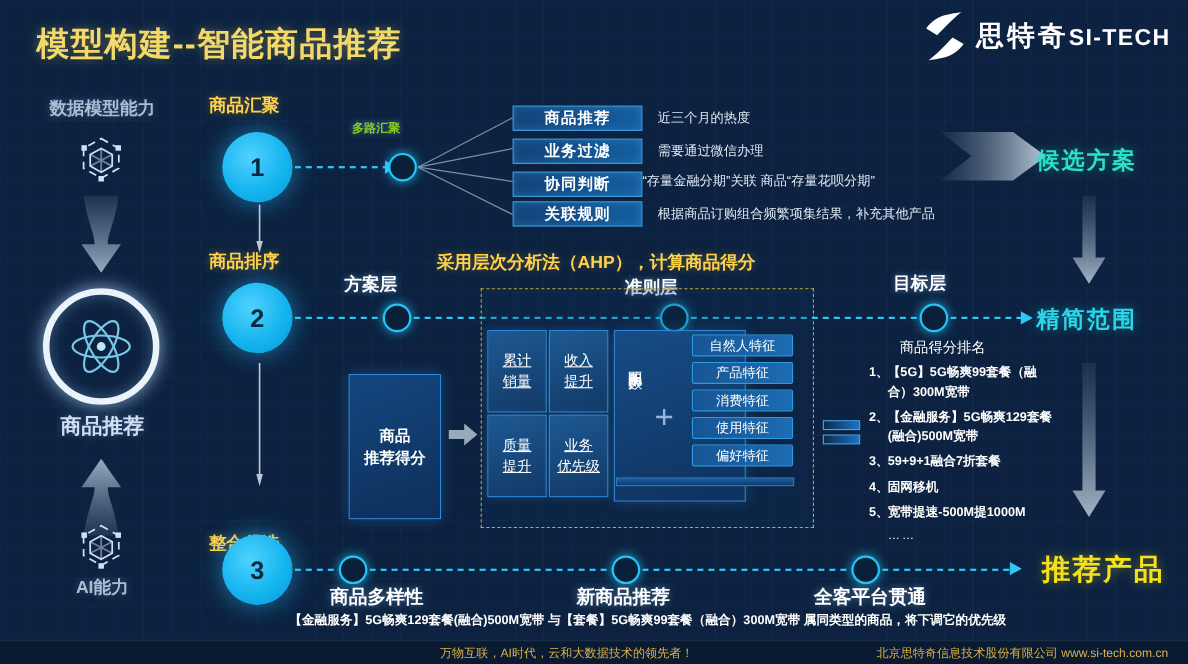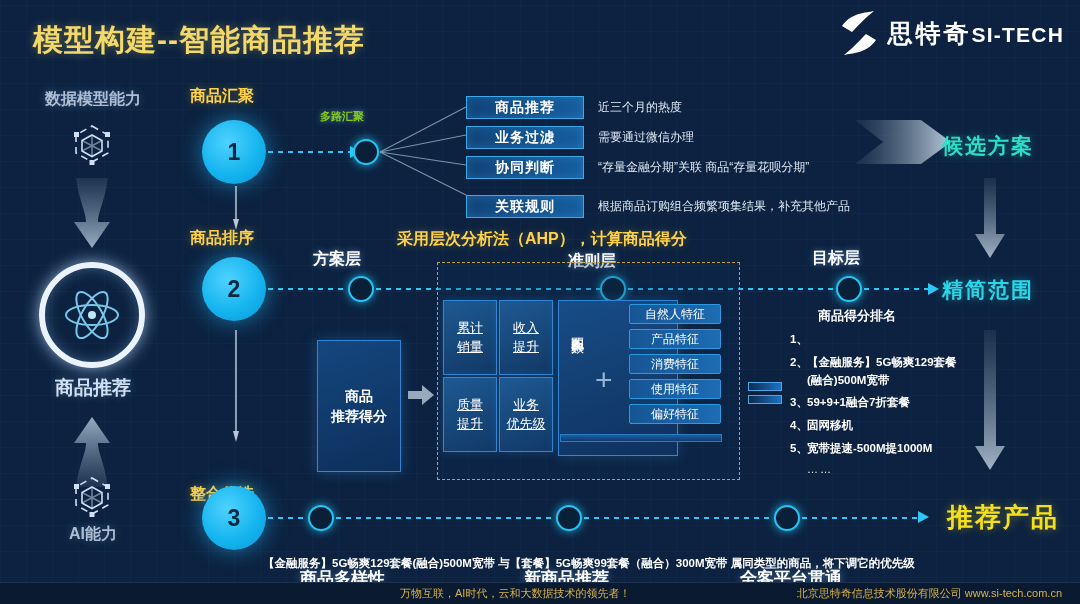--- a/index.html
+++ b/index.html
@@ -191,35 +191,34 @@
   .chev-big { width:96px; height:44px; }
   .out-label {
     font-size:21px; font-weight:bold; white-space:nowrap; letter-spacing:2px;
   }
   .out-label.cyan { color:#2ae0c8; text-shadow:0 0 10px rgba(42,224,200,.4); }
   .out-label.cyan2 { color:#2ad6e8; text-shadow:0 0 10px rgba(42,214,232,.4); }
   .out-label.yellow { font-size:26px; color:#f5e11a; text-shadow:0 0 10px rgba(245,225,26,.4); }
   .rail-arrow { width:30px; height:80px; }
 
   .rank-title {
-    font-size:13px; font-weight:bold; color:#ffffff; white-space:nowrap;
+    font-size:13px; font-weight:normal; color:#ffffff; white-space:nowrap;
   }
   .rank-list { width:168px; }
   .rank-item {
     display:flex; font-size:11.5px; font-weight:bold; color:#ffffff;
     line-height:1.55; margin-bottom:5px;
   }
   .rank-num { width:17px; flex:0 0 17px; }
   .rank-ell { font-size:11px; color:#ffffff; letter-spacing:2px; padding-left:17px; }
 
   
   .bot-title {
     font-size:17px; font-weight:bold; color:#ffffff; white-space:nowrap;
     text-shadow:0 0 8px rgba(150,205,255,.45);
-    margin-top:36px;
   }
   .bot-note {
     font-size:11.5px; font-weight:bold; color:#ffffff; white-space:nowrap;
   }
 
   
   .footer {
     left:0; bottom:0; width:1080px; height:22px;
     background:#0a1a30; border-top:1px solid rgba(120,160,210,.18);
     display:flex; align-items:center;
@@ -345,21 +344,21 @@
 
   <div class="abs" style="left:466px; top:96px;">
     <div style="display:flex; align-items:center; gap:14px; margin-bottom:7px;">
       <div class="strat-box">商品推荐</div>
       <div class="strat-note">近三个月的热度</div>
     </div>
     <div style="display:flex; align-items:center; gap:14px; margin-bottom:7px;font-family:Liberation Mono, monospace;">
       <div class="strat-box">业务过滤</div>
       <div class="strat-note">需要通过微信办理</div>
     </div>
-    <div style="display:flex; align-items:center; gap:14px; margin-bottom:16px;">
+    <div style="display:flex; align-items:flex-start; margin-bottom:4px;">
       <div class="strat-box">协同判断</div>
       <div class="strat-note">“存量金融分期”关联   商品“存量花呗分期”</div>
     </div>
     <div style="display:flex; align-items:center; gap:14px;">
       <div class="strat-box">关联规则</div>
       <div class="strat-note">根据商品订购组合频繁项集结果，补充其他产品</div>
     </div>
   </div>
 
   <div class="abs step-title" style="left:190px; top:228px;">商品排序</div>
@@ -448,20 +447,21 @@
 
   <div class="abs bars-icon" style="left:748px; top:382px;">
     <i></i>
       <i></i>
   </div>
 
   <div class="abs rank-title" style="left:818px; top:307px;">商品得分排名</div>
   <div class="abs rank-list" style="left:790px; top:331px;">
     <div class="rank-item">
       <span class="rank-num">1、</span>
+      <span>【5G】5G畅爽99套餐（融合）300M宽带</span>
     </div>
     <div class="rank-item">
       <span class="rank-num">2、</span>
       <span>【金融服务】5G畅爽129套餐(融合)500M宽带</span>
     </div>
     <div class="rank-item">
       <span class="rank-num">3、</span>
       <span>59+9+1融合7折套餐</span>
     </div>
     <div class="rank-item">

